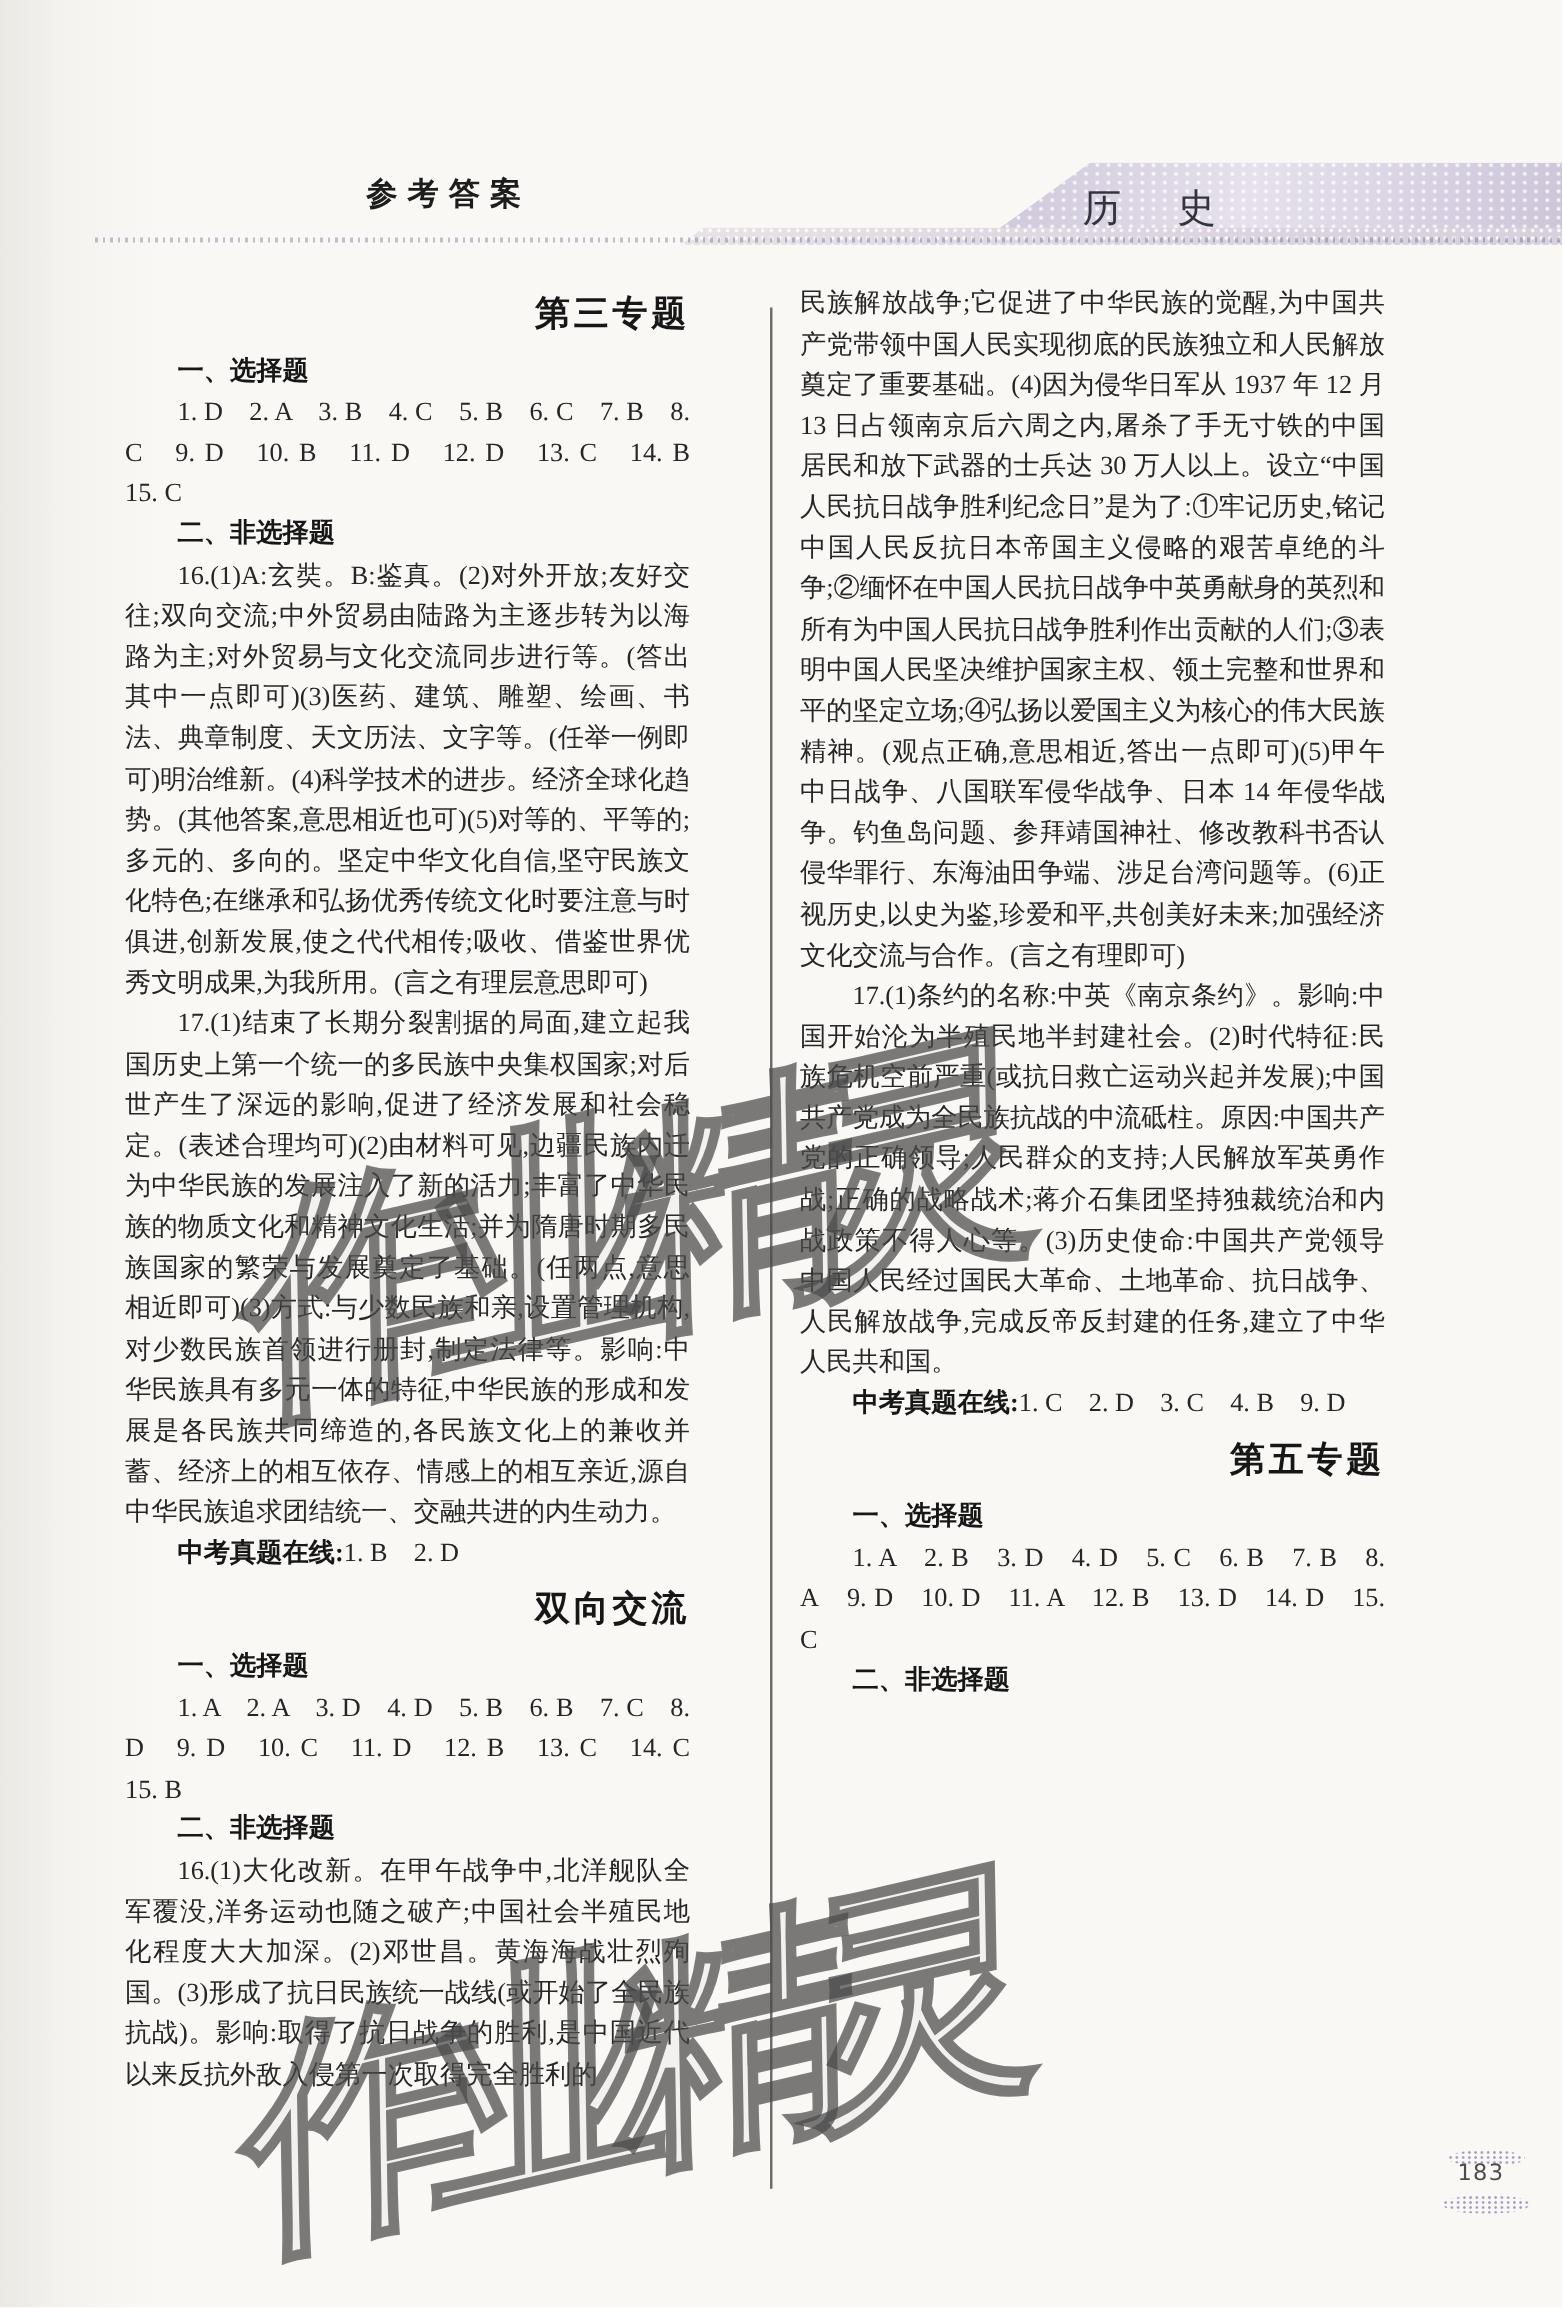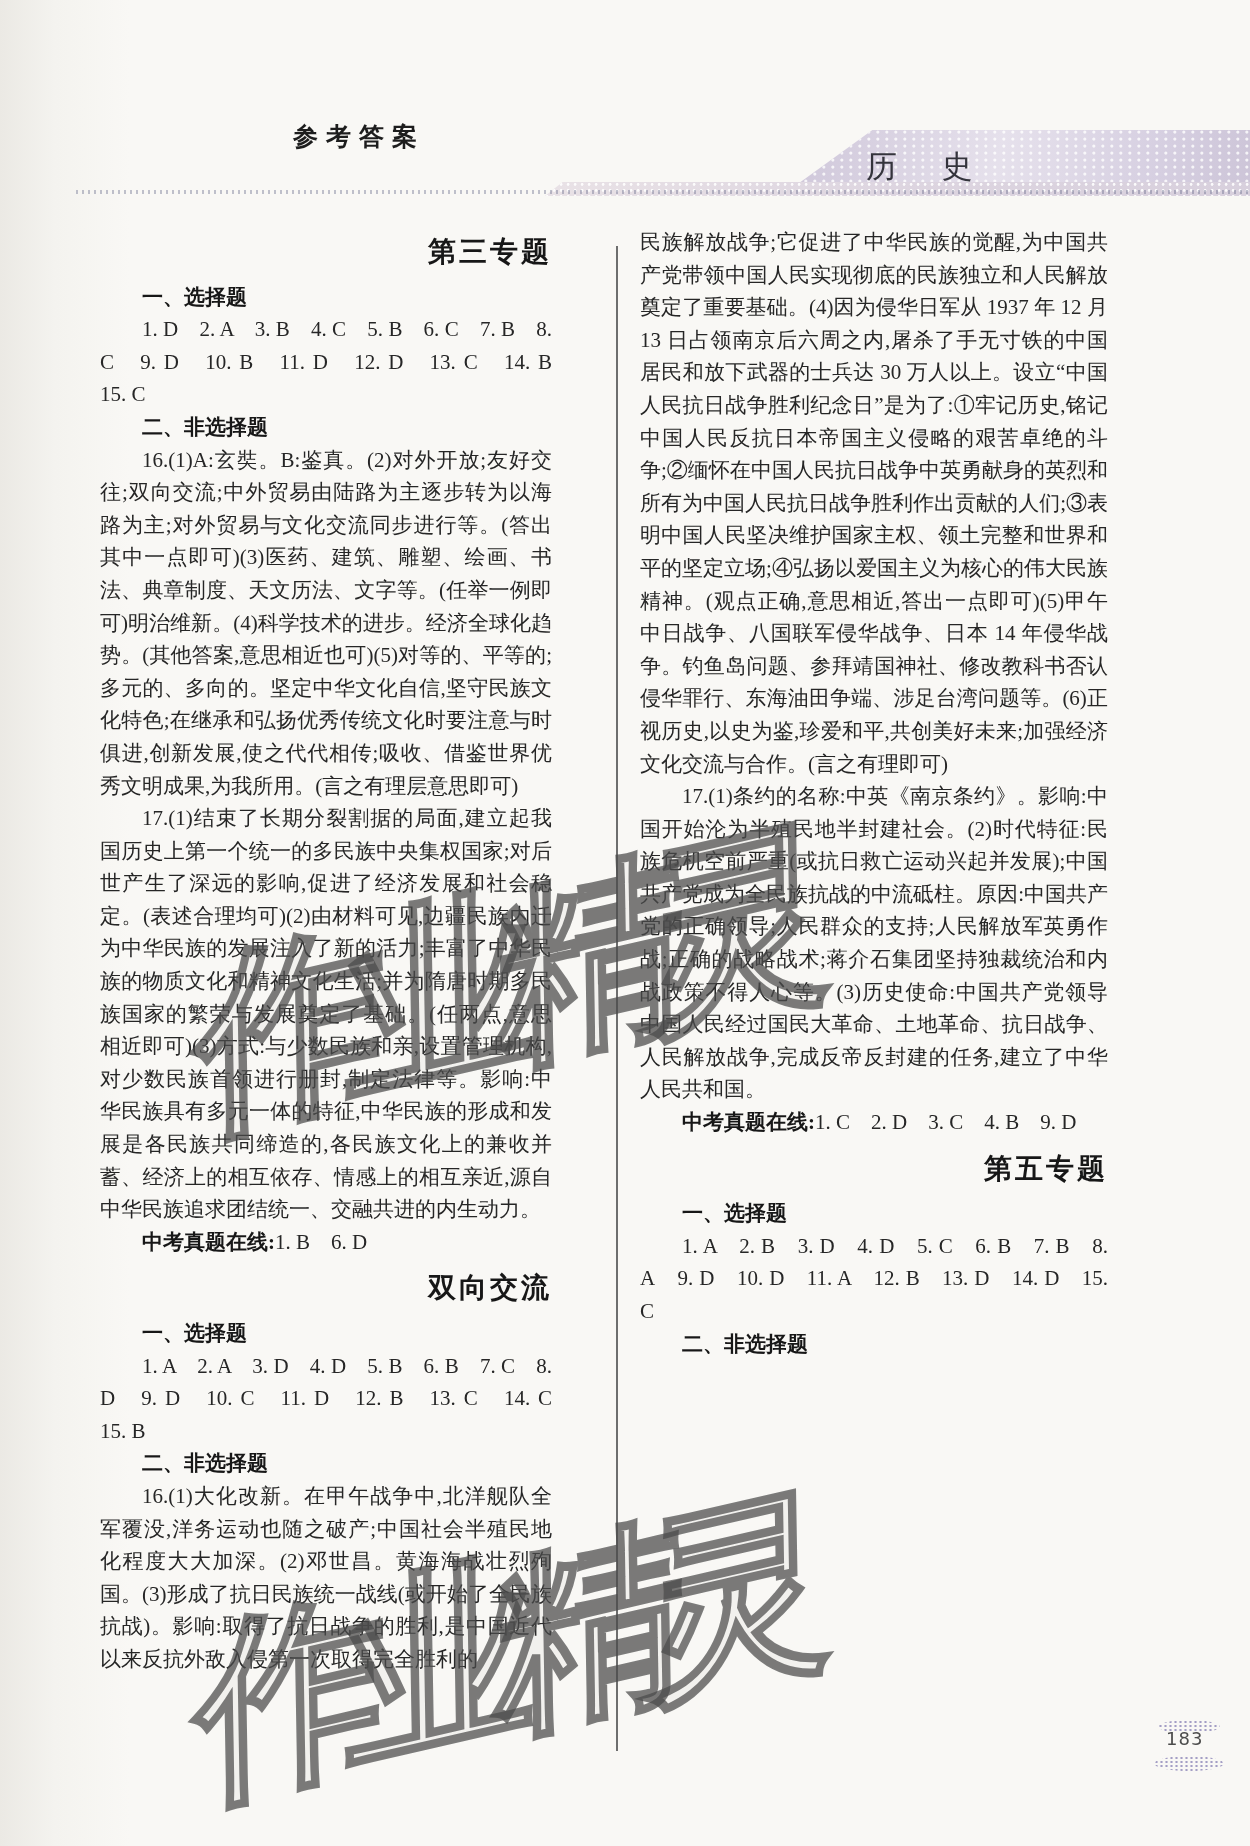--- a/index.html
+++ b/index.html
@@ -6,21 +6,21 @@
   .page{
     position:relative;
     width:1250px;height:1846px;
     background:linear-gradient(90deg,#ebe9e4 0,#f4f3ef 55px,#f9f8f5 130px,#f9f8f5 100%);
     overflow:hidden;
     font-family:"Liberation Serif","DejaVu Serif",serif;
     color:#262626;
   }
   
   .hdr-left-title{
-    position:absolute;left:293px;top:120px;
+    position:absolute;left:293px;top:138px;
     font-size:25px;font-weight:700;letter-spacing:8px;color:#1d1d1d;
   }
   .hdr-band{
     position:absolute;left:795px;top:130px;width:455px;height:56px;
     background:
       radial-gradient(circle at 20% 30%, rgba(255,255,255,.8) 1px, transparent 2px),
       linear-gradient(100deg,#cfc7da 0%,#e6e1ec 45%,#d6cfe1 80%,#cdc5d8 100%);
     background-size:9px 7px,100% 100%;
     clip-path:polygon(17% 0,100% 0,100% 100%,0 100%);
   }
@@ -103,21 +103,21 @@
 
   <div class="divider"></div>
 
   <div class="col col-left">
     <p class="topic-title">第三专题</p>
     <p class="sub-head">一、选择题</p>
     <p class="para">1. D　2. A　3. B　4. C　5. B　6. C　7. B　8. C　9. D　10. B　11. D　12. D　13. C　14. B　15. C</p>
     <p class="sub-head">二、非选择题</p>
     <p class="para">16.(1)A:玄奘。B:鉴真。(2)对外开放;友好交往;双向交流;中外贸易由陆路为主逐步转为以海路为主;对外贸易与文化交流同步进行等。(答出其中一点即可)(3)医药、建筑、雕塑、绘画、书法、典章制度、天文历法、文字等。(任举一例即可)明治维新。(4)科学技术的进步。经济全球化趋势。(其他答案,意思相近也可)(5)对等的、平等的;多元的、多向的。坚定中华文化自信,坚守民族文化特色;在继承和弘扬优秀传统文化时要注意与时俱进,创新发展,使之代代相传;吸收、借鉴世界优秀文明成果,为我所用。(言之有理层意思即可)</p>
     <p class="para">17.(1)结束了长期分裂割据的局面,建立起我国历史上第一个统一的多民族中央集权国家;对后世产生了深远的影响,促进了经济发展和社会稳定。(表述合理均可)(2)由材料可见,边疆民族内迁为中华民族的发展注入了新的活力;丰富了中华民族的物质文化和精神文化生活;并为隋唐时期多民族国家的繁荣与发展奠定了基础。(任两点,意思相近即可)(3)方式:与少数民族和亲,设置管理机构,对少数民族首领进行册封,制定法律等。影响:中华民族具有多元一体的特征,中华民族的形成和发展是各民族共同缔造的,各民族文化上的兼收并蓄、经济上的相互依存、情感上的相互亲近,源自中华民族追求团结统一、交融共进的内生动力。</p>
-    <p class="para"><span class="bold-label">中考真题在线:</span><span>1. B　6. D</span></p>
+    <p class="para"><span class="bold-label">中考真题在线:</span><span>1. B　2. D</span></p>
     <p class="topic-title">双向交流</p>
     <p class="sub-head">一、选择题</p>
     <p class="para">1. A　2. A　3. D　4. D　5. B　6. B　7. C　8. D　9. D　10. C　11. D　12. B　13. C　14. C　15. B</p>
     <p class="sub-head">二、非选择题</p>
     <p class="para">16.(1)大化改新。在甲午战争中,北洋舰队全军覆没,洋务运动也随之破产;中国社会半殖民地化程度大大加深。(2)邓世昌。黄海海战壮烈殉国。(3)形成了抗日民族统一战线(或开始了全民族抗战)。影响:取得了抗日战争的胜利,是中国近代以来反抗外敌入侵第一次取得完全胜利的</p>
   </div>
 
   <div class="col col-right">
     <p class="noindent">民族解放战争;它促进了中华民族的觉醒,为中国共产党带领中国人民实现彻底的民族独立和人民解放奠定了重要基础。(4)因为侵华日军从 1937 年 12 月 13 日占领南京后六周之内,屠杀了手无寸铁的中国居民和放下武器的士兵达 30 万人以上。设立“中国人民抗日战争胜利纪念日”是为了:①牢记历史,铭记中国人民反抗日本帝国主义侵略的艰苦卓绝的斗争;②缅怀在中国人民抗日战争中英勇献身的英烈和所有为中国人民抗日战争胜利作出贡献的人们;③表明中国人民坚决维护国家主权、领土完整和世界和平的坚定立场;④弘扬以爱国主义为核心的伟大民族精神。(观点正确,意思相近,答出一点即可)(5)甲午中日战争、八国联军侵华战争、日本 14 年侵华战争。钓鱼岛问题、参拜靖国神社、修改教科书否认侵华罪行、东海油田争端、涉足台湾问题等。(6)正视历史,以史为鉴,珍爱和平,共创美好未来;加强经济文化交流与合作。(言之有理即可)</p>
     <p class="para">17.(1)条约的名称:中英《南京条约》。影响:中国开始沦为半殖民地半封建社会。(2)时代特征:民族危机空前严重(或抗日救亡运动兴起并发展);中国共产党成为全民族抗战的中流砥柱。原因:中国共产党的正确领导;人民群众的支持;人民解放军英勇作战;正确的战略战术;蒋介石集团坚持独裁统治和内战政策不得人心等。(3)历史使命:中国共产党领导中国人民经过国民大革命、土地革命、抗日战争、人民解放战争,完成反帝反封建的任务,建立了中华人民共和国。</p>

